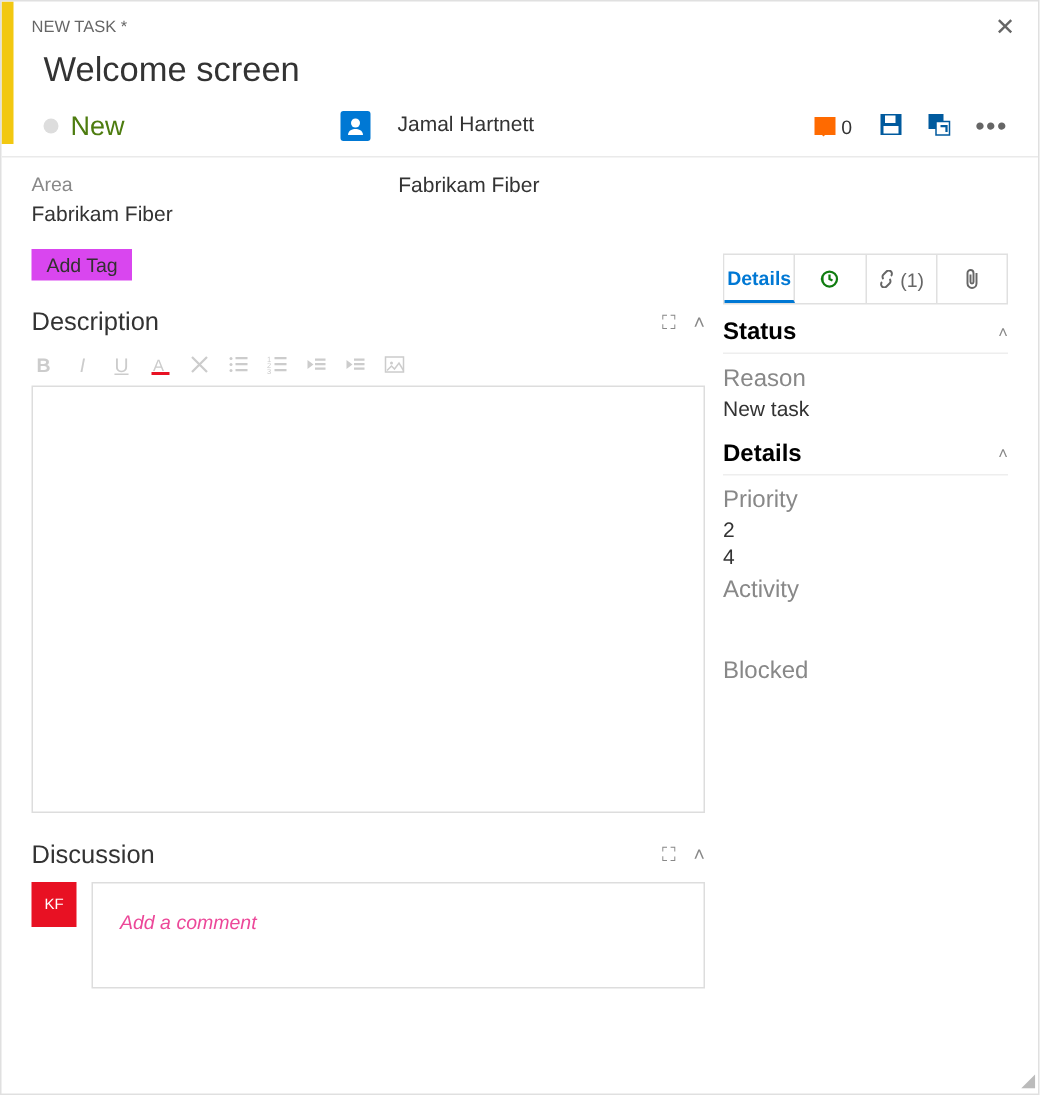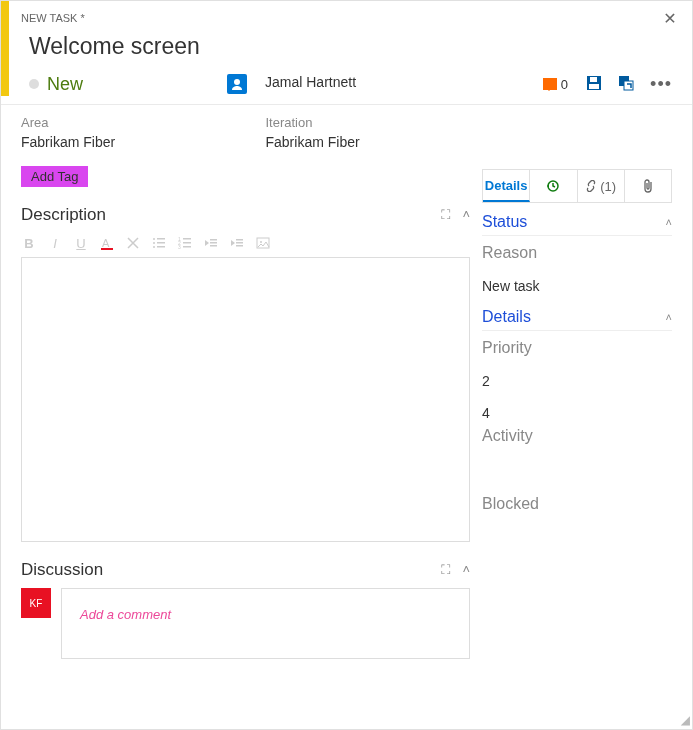--- a/index.html
+++ b/index.html
@@ -40,24 +40,24 @@
 .discussion-row { display: flex; gap: 10px; margin-top: 8px; }
 .disc-avatar { width: 30px; height: 30px; background: #e81123; color:#fff; font-size:10px; display:flex; align-items:center; justify-content:center;}
 .disc-input { flex:1; border:1px solid #ddd; padding: 18px; font-size: 13px; color: #ec4899; height: 71px; font-style: italic;}
 .tabs-row { display:flex; border:1px solid #e0e0e0; margin-top: 64px; margin-bottom: 10px; height: 34px; align-items:center;}
 .tab { flex:1; display:flex; align-items:center; justify-content:center; height:100%; font-size:13px; color:#666; cursor:pointer; border-right:1px solid #e0e0e0;}
 .tab:last-child{border-right:none;}
 .tab.active { color:#0078d4; background:#fff; border-bottom:2px solid #0078d4; font-weight:600;}
 .tab.history { color:#107c10;}
 .side-section { margin-bottom: 14px; }
 .side-header { display:flex; justify-content:space-between; align-items:center; border-bottom:1px solid #eee; padding-bottom:4px; margin-bottom:8px;}
-.side-title { font-size:16px; font-weight:400; color:#1d4ed8;}
+.side-title { font-size:16px; font-weight:700; color:#000000;}
 .side-caret { color:#888; font-size:11px; cursor:pointer;}
 .side-label { font-size:16px; color:#888; margin-top:6px;}
-.side-value { font-size:14px; color:#333; margin-top:16px;}
+.side-value { font-size:14px; color:#333; margin-top:2px;}
 .resize-grip { position:absolute; right:2px; bottom:2px; width:14px; height:14px; color:#bbb; font-size:12px; text-align:right;}
 svg { display:block; }
 </style>
 </head>
 <body>
 
 <div class="yellow-bar"></div>
 
 <div class="header-top">
   <span>NEW TASK *</span>
@@ -108,21 +108,20 @@
 <div class="divider"></div>
 
 <div class="body-area">
   <div class="left-col">
     <div class="fields-row">
       <div class="field-group">
         <div class="field-label">Area</div>
         <div class="field-value">Fabrikam Fiber</div>
       </div>
       <div class="field-group">
-        <div class="field-label">Iteration</div>
         <div class="field-value">Fabrikam Fiber</div>
       </div>
     </div>
     <div class="add-tag">Add Tag</div>
 
     <div class="section-header">
       <div class="section-title">Description</div>
       <div class="section-controls">
         <span class="section-ctl">⛶</span>
         <span class="section-ctl">˄</span>

